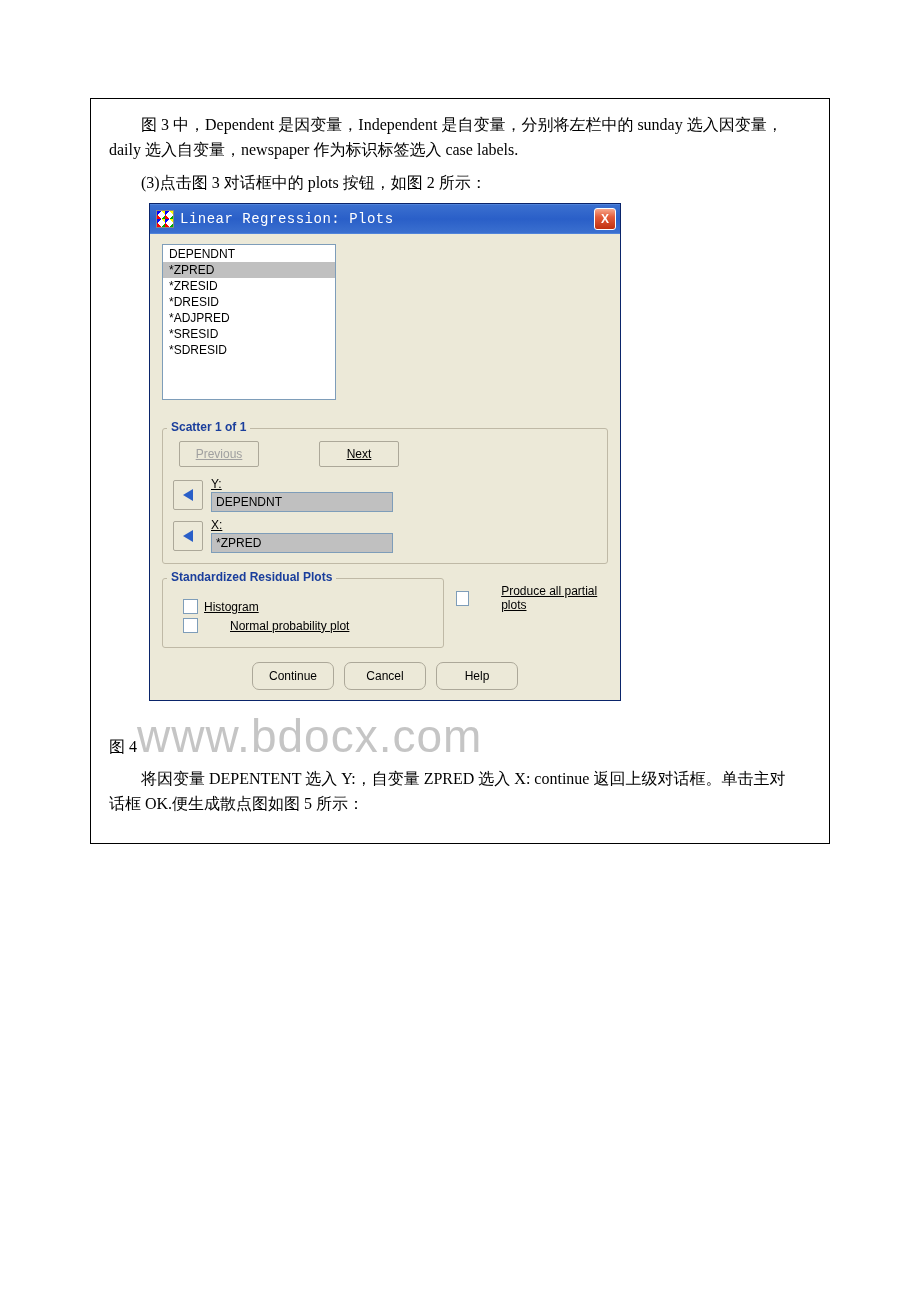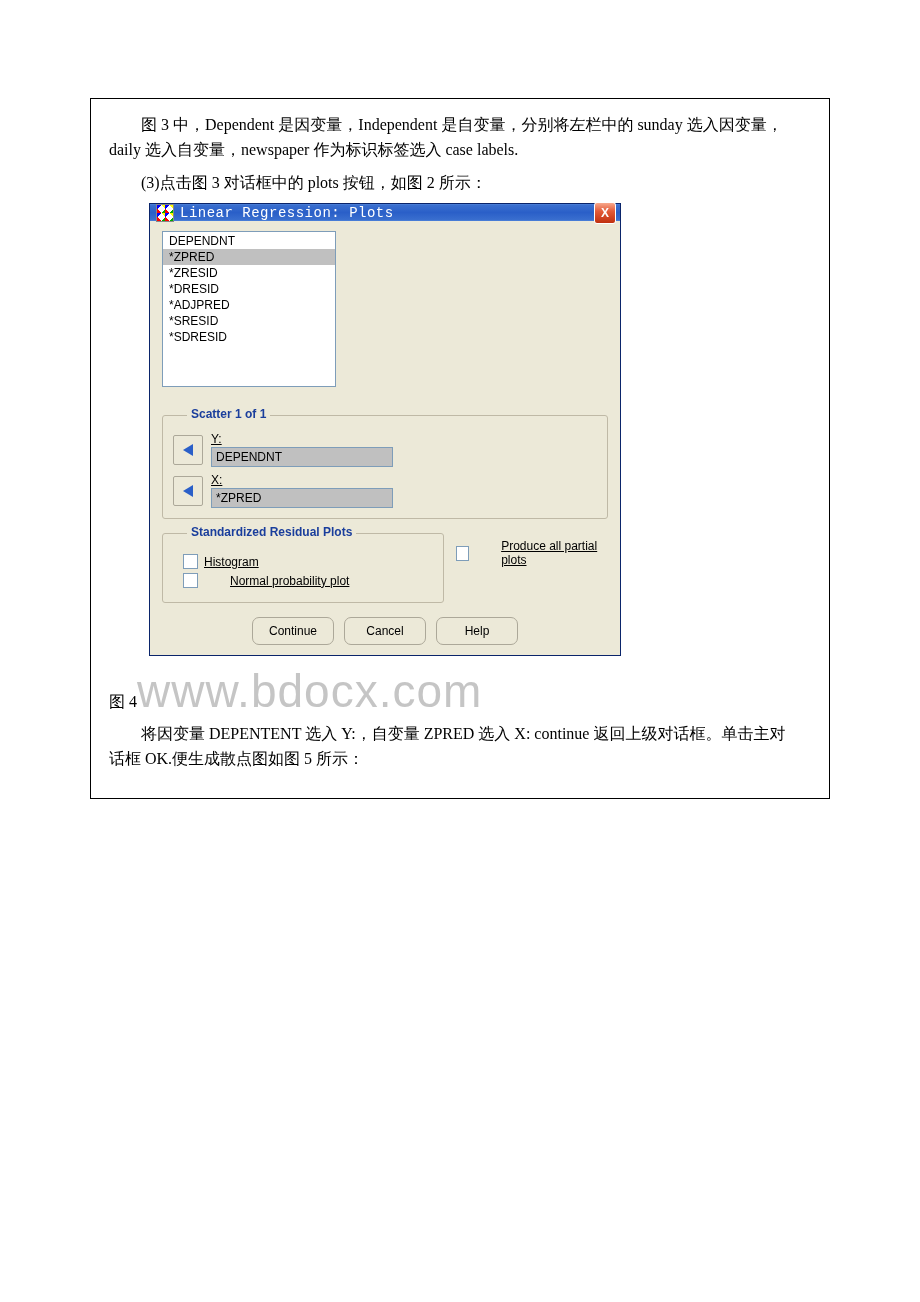--- a/index.html
+++ b/index.html
@@ -33,21 +33,21 @@
   }
   .dlg {
     width: 470px;
     background: #ece9d8;
     border: 1px solid #0a246a;
     font-family: Tahoma, Arial, sans-serif;
     font-size: 12px;
     color: #000;
   }
   .titlebar {
-    height: 17px;
+    height: 30px;
     background: linear-gradient(to bottom,#5a8de0 0%,#3a6fcf 5%,#2a5fc8 50%,#3a6fcf 95%,#5a8de0 100%);
     display: flex;
     align-items: center;
     padding: 0 4px 0 6px;
     gap: 6px;
   }
   .title-icon {
     width: 16px; height: 16px;
     background:
       linear-gradient(45deg,#f00 25%,transparent 25%),
@@ -98,21 +98,21 @@
   }
   
   .group {
     position: relative;
     border: 1px solid #bfb9a6;
     border-radius: 3px;
     padding: 10px 10px 8px 10px;
   }
   .group-title {
     position: absolute;
-    top: -9px; left: 24px;
+    top: -9px; left: 4px;
     background: #ece9d8;
     color: #1a3e9c;
     font-weight: bold;
     font-size: 12px;
     padding: 0 4px;
   }
   .scatter-group {
     flex: 1;
   }
   .navrow {
@@ -239,20 +239,28 @@
               <div class="listitem">DEPENDNT</div>
               <div class="listitem sel">*ZPRED</div>
               <div class="listitem">*ZRESID</div>
               <div class="listitem">*DRESID</div>
               <div class="listitem">*ADJPRED</div>
               <div class="listitem">*SRESID</div>
               <div class="listitem">*SDRESID</div>
             </div>
             <div class="group scatter-group">
               <div class="group-title">Scatter 1 of 1</div>
+              <div class="navrow">
+                <div class="flatbtn disabled">
+                  <span class="ul">Previous</span>
+                </div>
+                <div class="flatbtn">
+                  <span class="ul">Next</span>
+                </div>
+              </div>
               <div class="var-row">
                 <div class="xferbtn">
                   <div class="arrow-left"></div>
                 </div>
                 <div class="vstack">
                   <div class="fld-label">Y:</div>
                   <div class="fld-input">DEPENDNT</div>
                 </div>
               </div>
               <div class="var-row">

